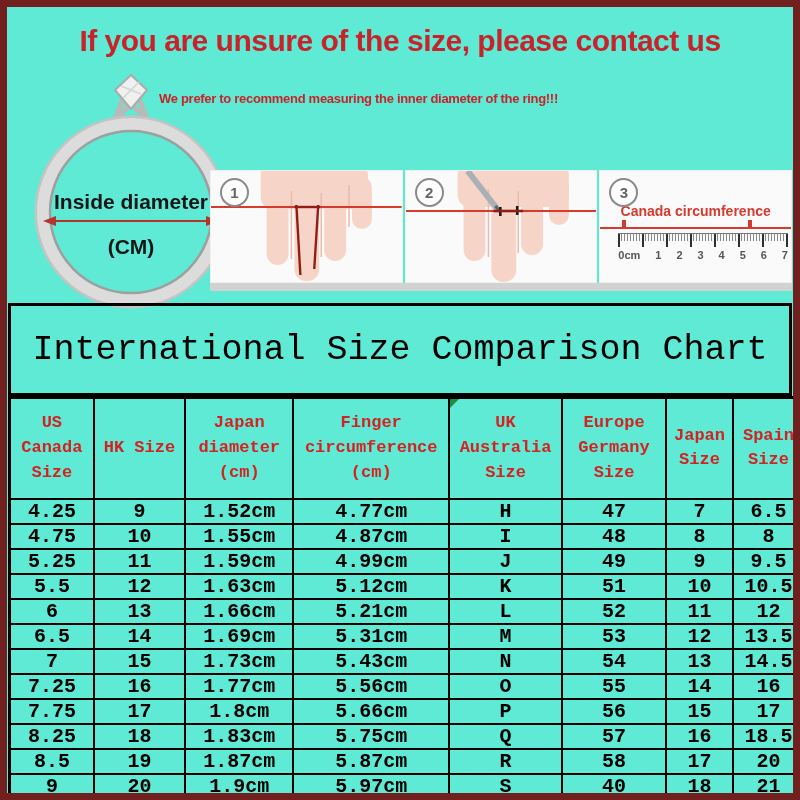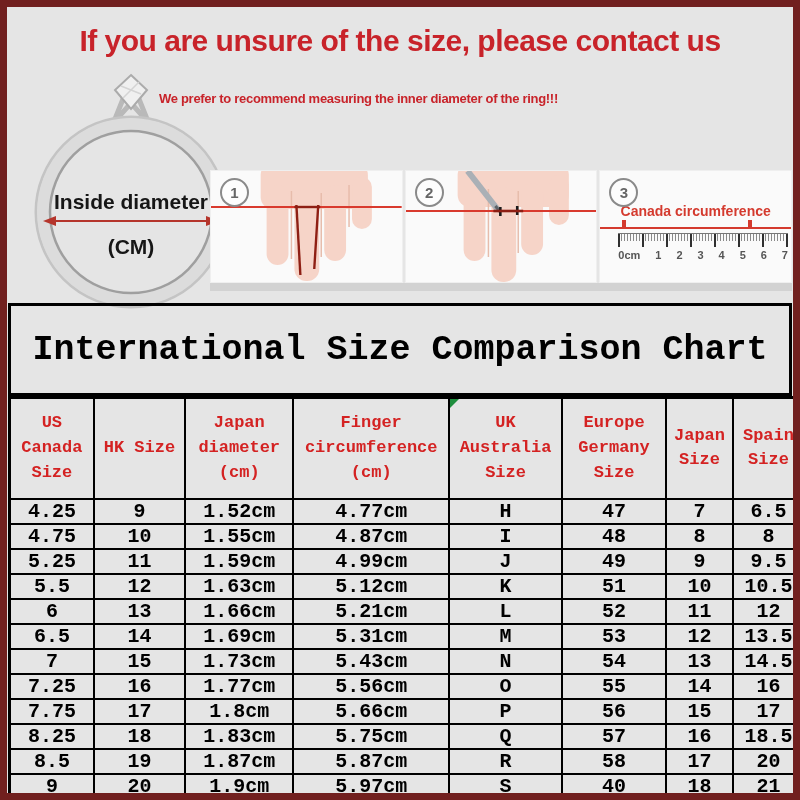--- a/index.html
+++ b/index.html
@@ -1,18 +1,18 @@
 <!DOCTYPE html>
 <html style="--accent: #c8232a; --hdr-red: #d42222;"><head>
 <meta charset="utf-8">
 <style>
   html,body{margin:0;padding:0;background:#fff;}
   :root{--accent:#c8232a;--hdr-red:#d42222;}
   .page{position:relative;width:800px;height:800px;box-sizing:border-box;
-        border:7px solid #71201f;background:#e5e5e5;overflow:hidden;
+        border:7px solid #71201f;background:#5eead4;overflow:hidden;
         font-family:"Liberation Sans",sans-serif;}
   
   .heading{position:absolute;top:17px;left:0;right:0;text-align:center;
            font-size:30px;font-weight:700;color:var(--accent);letter-spacing:-0.5px;}
   .subheading{position:absolute;top:84px;left:152px;font-size:13px;font-weight:700;
               color:var(--accent);letter-spacing:-0.3px;}
   
   .ring-wrap{position:absolute;left:0;top:62px;width:205px;height:245px;padding-left:24px;}
   
   .strip{position:absolute;left:203px;top:163px;width:582px;height:113px;
@@ -36,21 +36,21 @@
     background:
       repeating-linear-gradient(90deg,#303030 0 1.6px,transparent 1.6px 24px) top left/100% 13px no-repeat,
       repeating-linear-gradient(90deg,#8a8a8a 0 1px,transparent 1px 3px) top left/100% 7px no-repeat;}
   .ruler-labels{display:flex;justify-content:space-between;padding-top:2px;
                 font-size:11px;font-weight:700;color:#555;
                 font-family:"Liberation Sans",sans-serif;}
   
   .title-box{position:absolute;left:1px;right:1px;top:296px;height:93px;border:3px solid #000;
              box-sizing:border-box;display:flex;align-items:center;justify-content:center;}
   .title-box span{font-family:"Liberation Mono","DejaVu Sans Mono",monospace;
-                  font-size:35px;font-weight:700;color:#000;white-space:nowrap;}
+                  font-size:35px;font-weight:400;color:#000;white-space:nowrap;}
   
   table.size{position:absolute;left:1px;right:1px;top:389px;bottom:0;width:798px;
              border-collapse:collapse;table-layout:fixed;border:3px solid #000;}
   table.size th,table.size td{border:2px solid #000;text-align:center;vertical-align:middle;
              padding:0;overflow:hidden;}
   table.size thead tr{height:101px;}
   table.size th span{display:block;white-space:pre-line;
         font-family:"Liberation Mono","DejaVu Sans Mono",monospace;
         font-size:17px;line-height:1.45;font-weight:700;color:var(--hdr-red);}
   table.size th{position:relative;}

